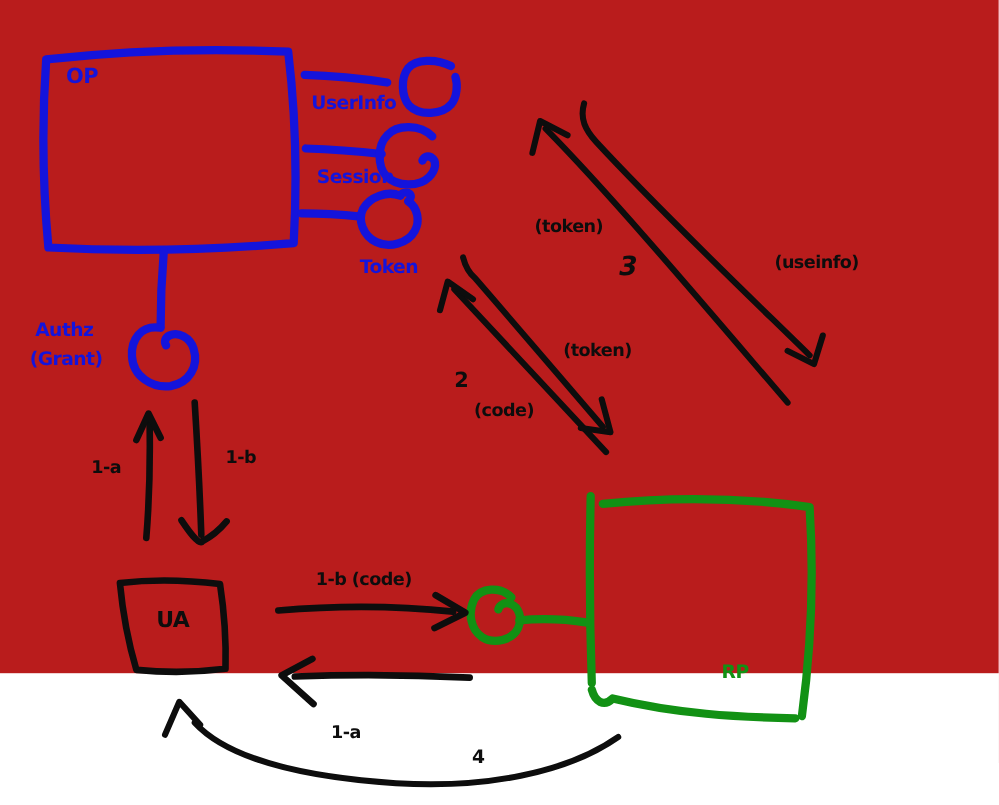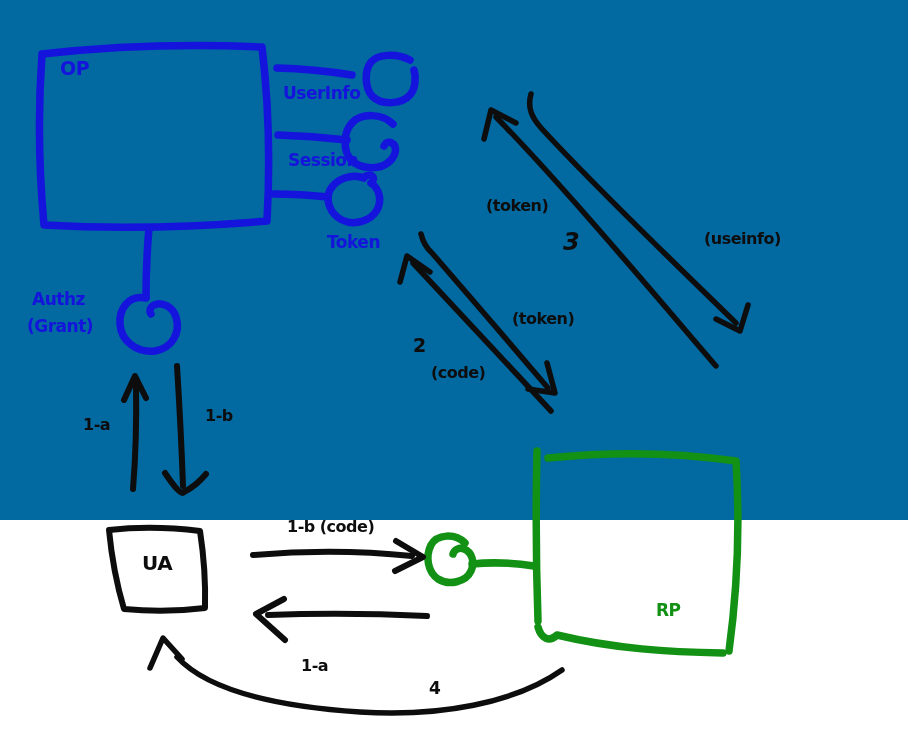--- a/index.html
+++ b/index.html
@@ -6,22 +6,22 @@
     margin: 0;
     padding: 0;
     background: #ffffff;
     width: 908px;
     height: 732px;
     overflow: hidden;
   }
   .stage {
     position: relative;
     width: 908px;
-    height: 520px;
-    background: #0369a1;
+    height: 612px;
+    background: #b91c1c;
   }
   svg { display: block; }
   path, line {
     fill: none;
     stroke-linecap: round;
     stroke-linejoin: round;
   }
   .blue  { stroke: var(--blue); }
   .green { stroke: var(--green); }
   .ink   { stroke: var(--ink); }

